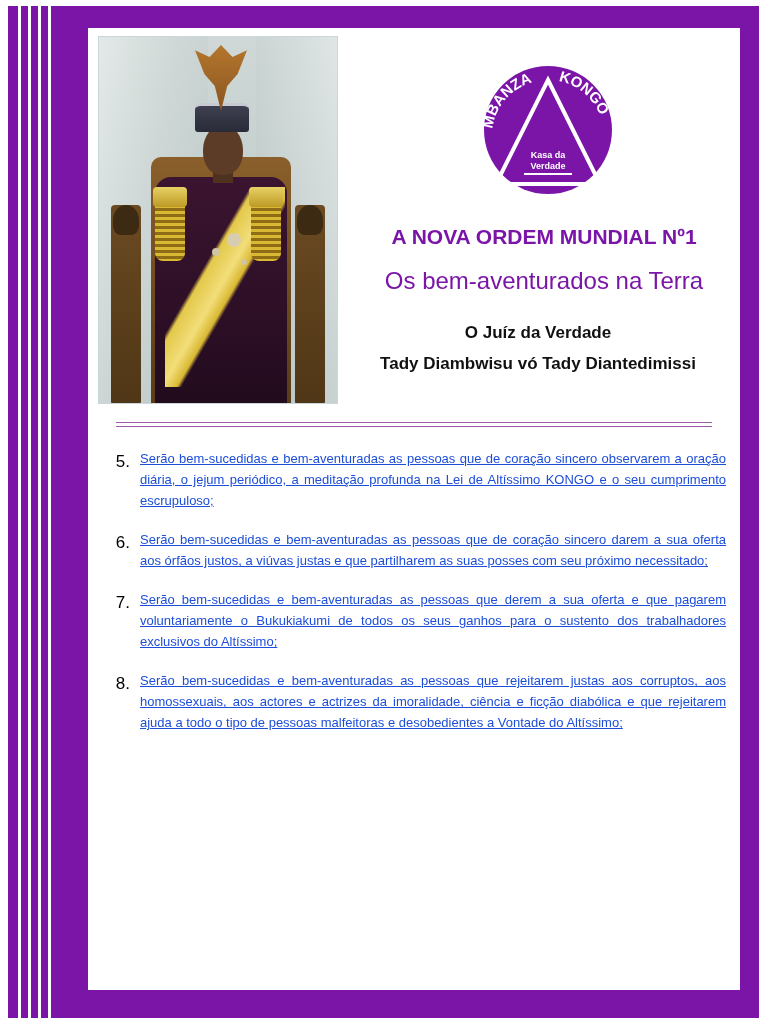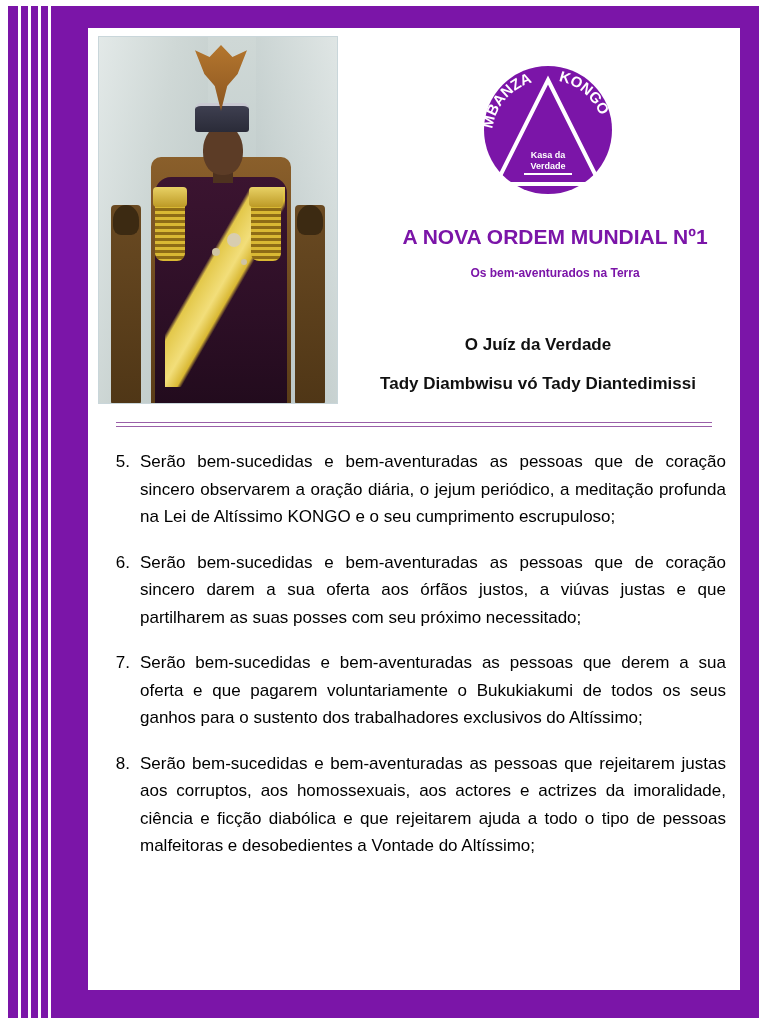--- a/index.html
+++ b/index.html
@@ -169,52 +169,52 @@
     position: absolute;
     left: 380px;
     top: 22px;
     width: 160px;
     height: 160px;
   }
   .logo-wrap svg { display: block; }
 
   .title-block {
     position: absolute;
-    left: 277px;
+    left: 266px;
     top: 196px;
     width: 380px;
     text-align: center;
   }
   .title-1 {
     color: #7B15A8;
     font-size: 21px;
     font-weight: bold;
     line-height: 1.25;
     margin: 0 0 4px 0;
   }
   .title-2 {
     color: #7B15A8;
-    font-size: 12px;
-    font-weight: bold;
+    font-size: 24px;
+    font-weight: normal;
     line-height: 1.25;
     margin: 16px;
   }
   .subtitle-block {
     position: absolute;
     left: 250px;
     top: 290px;
     width: 400px;
     text-align: center;
     color: #111111;
   }
   .sub-1 {
     font-size: 17px;
     font-weight: bold;
     line-height: 1.35;
-    margin: 16px;
+    margin: 4px;
   }
   .sub-2 {
     font-size: 17px;
     font-weight: bold;
     line-height: 1.35;
     margin: 8px;
   }
 
   .divider {
     position: absolute;
@@ -243,25 +243,26 @@
     flex: 0 0 34px;
     text-align: right;
     padding-right: 10px;
     box-sizing: border-box;
     font-size: 17px;
     color: #000000;
     line-height: 1.62;
   }
   .para-text {
     flex: 1 1 auto;
-    font-size: 17px;
-    color: #000000;
+    font-size: 13px;
+    color: #1d4ed8;
     line-height: 1.62;
     text-align: justify;
     text-justify: inter-word;
+    text-decoration: underline;
   }
 </style>
 </head>
 <body>
 
 <div id="page">
 
   <div class="frame-outer"></div>
   <div class="stripe s1"></div>
   <div class="stripe s2"></div>

